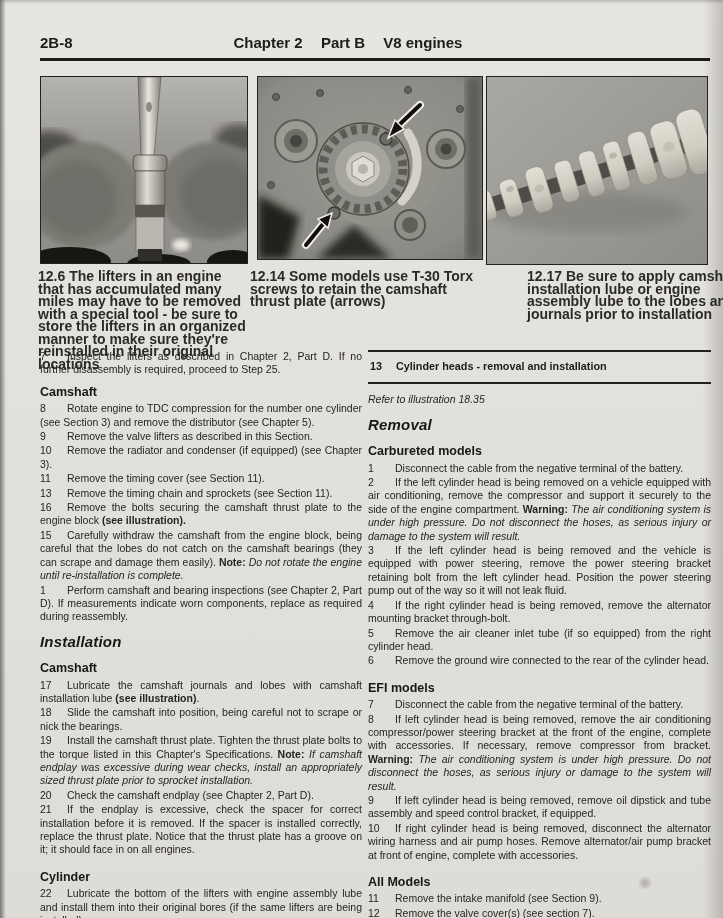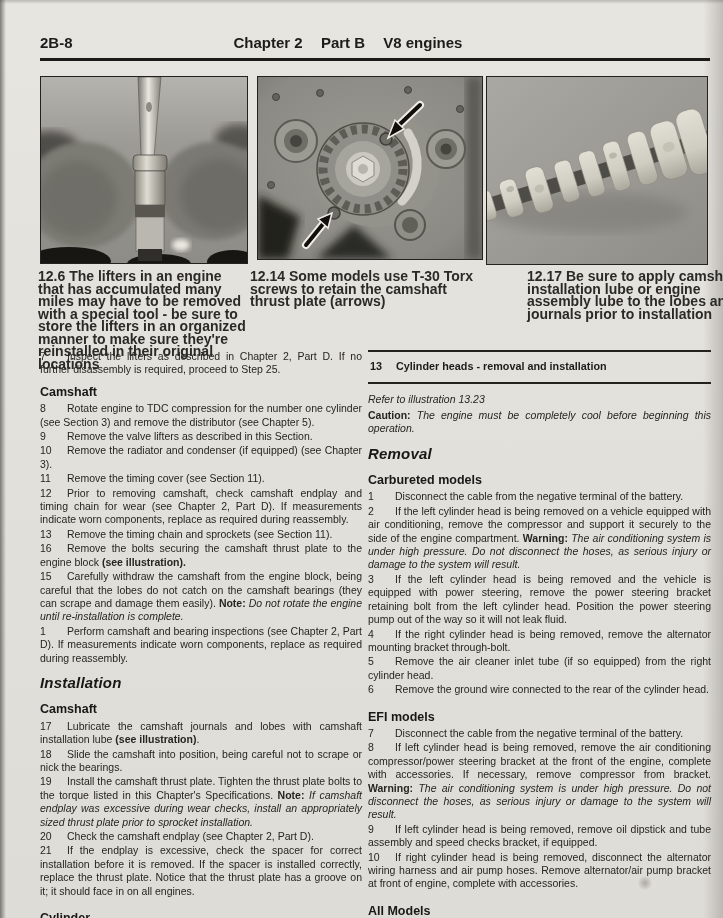--- a/index.html
+++ b/index.html
@@ -211,55 +211,53 @@
 <div class="caption cap2">12.14  Some models use T-30 Torx screws to retain the camshaft thrust plate (arrows)</div>
 <div class="caption cap3">12.17  Be sure to apply camshaft installation lube or engine assembly lube to the lobes and journals prior to installation</div>
 
 <div class="col col-left">
   <p class="step"><span class="num">7</span><span><span>Inspect the lifters as described in Chapter 2, Part D. If no further disassembly is required, proceed to Step 25.</span></span></p>
   <div class="h-sub first-h-sub">Camshaft</div>
   <p class="step"><span class="num">8</span><span><span>Rotate engine to TDC compression for the number one cylinder (see Section 3) and remove the distributor (see Chapter 5).</span></span></p>
   <p class="step"><span class="num">9</span><span><span>Remove the valve lifters as described in this Section.</span></span></p>
   <p class="step"><span class="num">10</span><span><span>Remove the radiator and condenser (if equipped) (see Chapter 3).</span></span></p>
   <p class="step"><span class="num">11</span><span><span>Remove the timing cover (see Section 11).</span></span></p>
-  <p class="step"><span class="num">12</span><span><span>Prior to removing camshaft, check camshaft endplay and timing chain for wear (see Chapter 2, Part D). If measurements indicate worn components, replace as required during reassembly.</span></span></p>
   <p class="step"><span class="num">13</span><span><span>Remove the timing chain and sprockets (see Section 11).</span></span></p>
   <p class="step"><span class="num">16</span><span><span>Remove the bolts securing the camshaft thrust plate to the engine block </span><span class="rb">(see illustration).</span></span></p>
   <p class="step"><span class="num">15</span><span><span>Carefully withdraw the camshaft from the engine block, being careful that the lobes do not catch on the camshaft bearings (they can scrape and damage them easily). </span><span class="rb">Note: </span><span class="ri">Do not rotate the engine until re-installation is complete.</span></span></p>
   <p class="step"><span class="num">1</span><span><span>Perform camshaft and bearing inspections (see Chapter 2, Part D). If measurements indicate worn components, replace as required during reassembly.</span></span></p>
   <div class="h-main">Installation</div>
   <div class="h-sub">Camshaft</div>
   <p class="step"><span class="num">17</span><span><span>Lubricate the camshaft journals and lobes with camshaft installation lube </span><span class="rb">(see illustration)</span><span>.</span></span></p>
   <p class="step"><span class="num">18</span><span><span>Slide the camshaft into position, being careful not to scrape or nick the bearings.</span></span></p>
   <p class="step"><span class="num">19</span><span><span>Install the camshaft thrust plate. Tighten the thrust plate bolts to the torque listed in this Chapter's Specifications. </span><span class="rb">Note: </span><span class="ri">If camshaft endplay was excessive during wear checks, install an appropriately sized thrust plate prior to sprocket installation.</span></span></p>
   <p class="step"><span class="num">20</span><span><span>Check the camshaft endplay (see Chapter 2, Part D).</span></span></p>
   <p class="step"><span class="num">21</span><span><span>If the endplay is excessive, check the spacer for correct installation before it is removed. If the spacer is installed correctly, replace the thrust plate. Notice that the thrust plate has a groove on it; it should face in on all engines.</span></span></p>
   <div class="h-sub">Cylinder</div>
   <p class="step"><span class="num">22</span><span><span>Lubricate the bottom of the lifters with engine assembly lube and install them into their original bores (if the same lifters are being installed).</span></span></p>
 
 </div>
 
 <div class="col col-right">
   <div class="section-box">
     <span class="sec-num">13</span><span>Cylinder heads - removal and installation</span>
   </div>
-  <p class="refer">Refer to illustration 13.23</p>
-  <p class="note-para"><span class="rb">Caution: </span><span class="ri">The engine must be completely cool before beginning this operation.</span></p>
+  <p class="refer">Refer to illustration 18.35</p>
   <div class="h-main">Removal</div>
   <div class="h-sub">Carbureted models</div>
   <p class="step"><span class="num">1</span><span><span>Disconnect the cable from the negative terminal of the battery.</span></span></p>
   <p class="step"><span class="num">2</span><span><span>If the left cylinder head is being removed on a vehicle equipped with air conditioning, remove the compressor and support it securely to the side of the engine compartment. </span><span class="rb">Warning: </span><span class="ri">The air conditioning system is under high pressure. Do not disconnect the hoses, as serious injury or damage to the system will result.</span></span></p>
   <p class="step"><span class="num">3</span><span><span>If the left cylinder head is being removed and the vehicle is equipped with power steering, remove the power steering bracket retaining bolt from the left cylinder head. Position the power steering pump out of the way so it will not leak fluid.</span></span></p>
   <p class="step"><span class="num">4</span><span><span>If the right cylinder head is being removed, remove the alternator mounting bracket through-bolt.</span></span></p>
   <p class="step"><span class="num">5</span><span><span>Remove the air cleaner inlet tube (if so equipped) from the right cylinder head.</span></span></p>
   <p class="step"><span class="num">6</span><span><span>Remove the ground wire connected to the rear of the cylinder head.</span></span></p>
   <div class="h-sub">EFI models</div>
   <p class="step"><span class="num">7</span><span><span>Disconnect the cable from the negative terminal of the battery.</span></span></p>
   <p class="step"><span class="num">8</span><span><span>If left cylinder head is being removed, remove the air conditioning compressor/power steering bracket at the front of the engine, complete with accessories. If necessary, remove compressor from bracket. </span><span class="rb">Warning: </span><span class="ri">The air conditioning system is under high pressure. Do not disconnect the hoses, as serious injury or damage to the system will result.</span></span></p>
-  <p class="step"><span class="num">9</span><span><span>If left cylinder head is being removed, remove oil dipstick and tube assembly and speed checks bracket, if equipped.</span></span></p>
+  <p class="step"><span class="num">9</span><span><span>If left cylinder head is being removed, remove oil dipstick and tube assembly and speed control bracket, if equipped.</span></span></p>
   <p class="step"><span class="num">10</span><span><span>If right cylinder head is being removed, disconnect the alternator wiring harness and air pump hoses. Remove alternator/air pump bracket at front of engine, complete with accessories.</span></span></p>
   <div class="h-sub">All Models</div>
   <p class="step"><span class="num">11</span><span><span>Remove the intake manifold (see Section 9).</span></span></p>
   <p class="step"><span class="num">12</span><span><span>Remove the valve cover(s) (see section 7).</span></span></p>
 
 </div>
 
 <div class="smudge"></div>
 
 </body></html>

